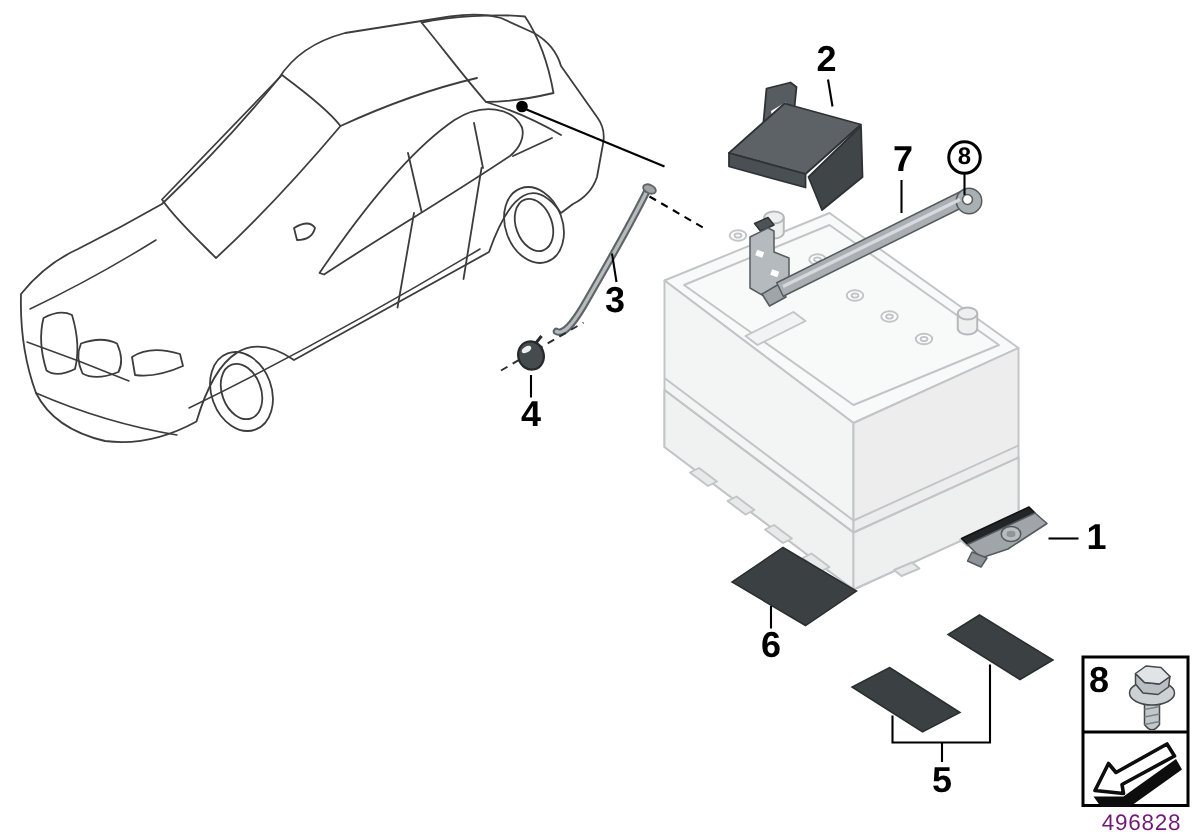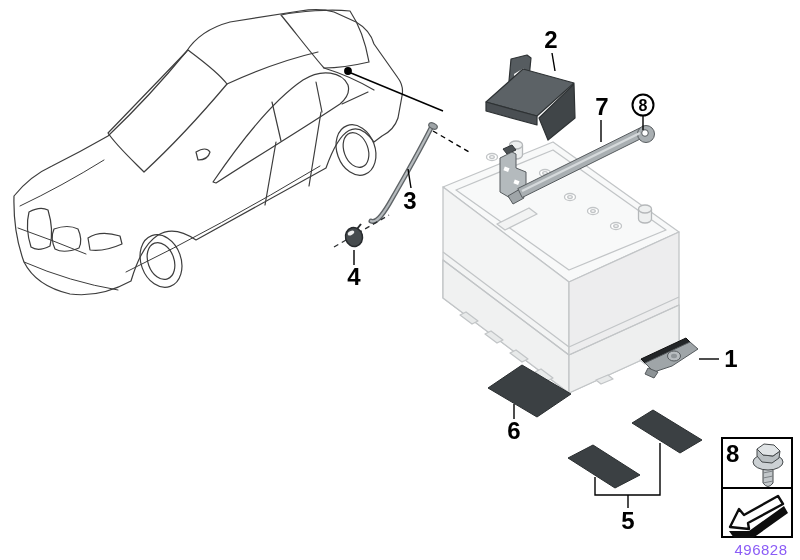--- a/index.html
+++ b/index.html
@@ -10,21 +10,21 @@
   .callout{position:absolute;transform:translate(-50%,-50%);
            font:bold 24px "Liberation Sans",sans-serif;color:#000;
            line-height:1;user-select:none;cursor:pointer;}
   .callout-circle{position:absolute;transform:translate(-50%,-50%);
            width:19px;height:19px;border:2px solid #000;border-radius:50%;
            background:#fff;display:flex;align-items:center;justify-content:center;
            font:bold 16px "Liberation Sans",sans-serif;color:#000;cursor:pointer;}
   .legend-number{position:absolute;left:726px;top:442px;
            font:bold 24px "Liberation Sans",sans-serif;color:#000;line-height:1;}
   .part-number{position:absolute;left:761px;top:549px;transform:translate(-50%,-50%);
-           font:15px "Liberation Sans",sans-serif;color:#8b5cf6;letter-spacing:.5px;}
+           font:15px "Liberation Sans",sans-serif;color:#701a75;letter-spacing:.5px;}
 </style>
 </head>
 <body>
 
 <div class="stage">
 
 <svg width="800" height="560" viewBox="0 0 800 560">
 
   <g fill="none" stroke="#3d3d3d" stroke-width="1.2" stroke-linejoin="round" stroke-linecap="round">
 

